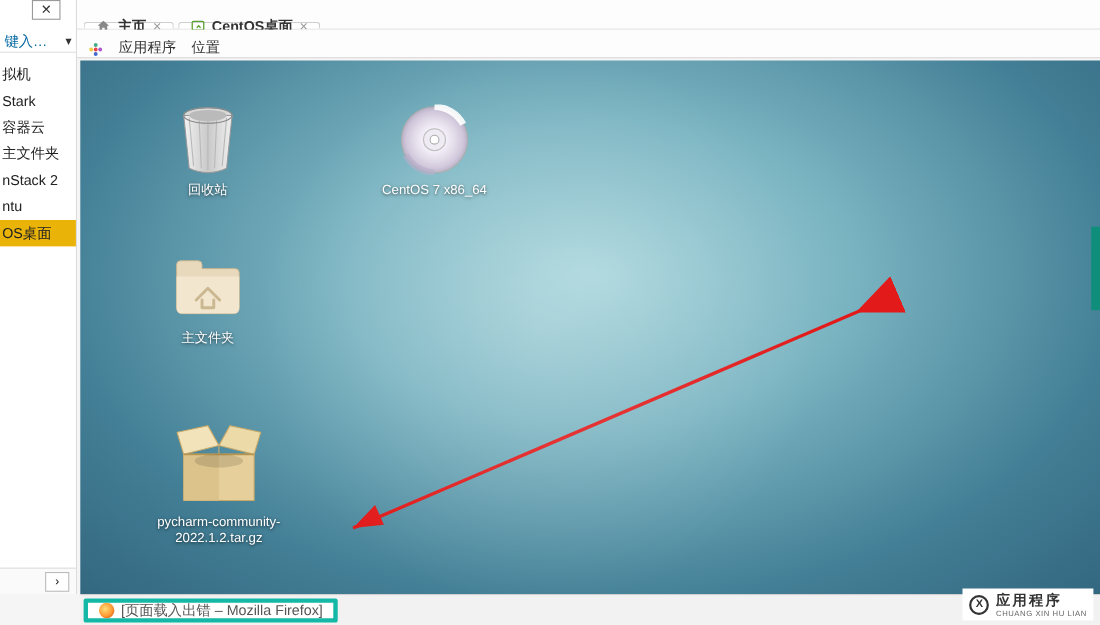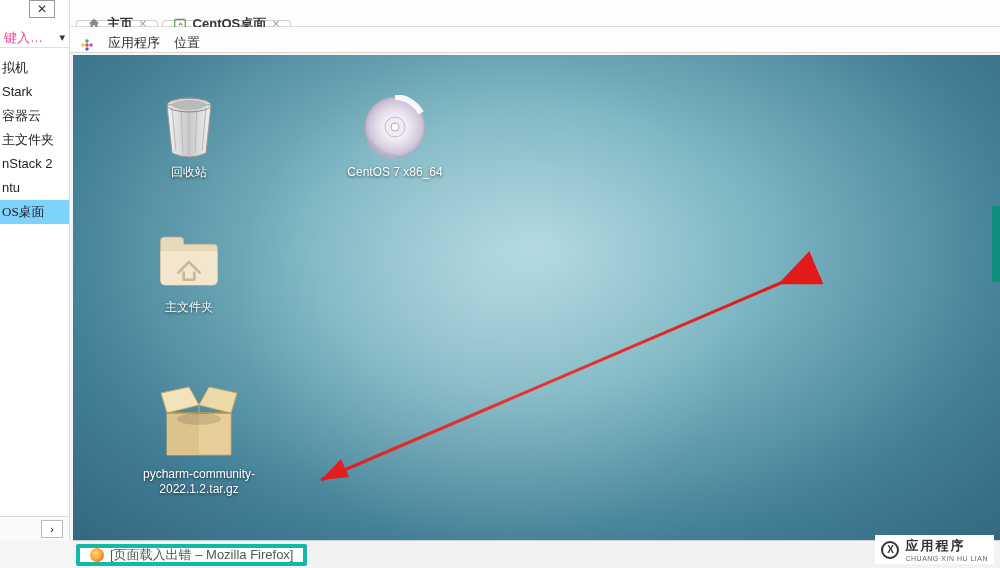--- a/index.html
+++ b/index.html
@@ -2,25 +2,25 @@
 <html><head>
 <meta charset="utf-8">
 <style>
   * { box-sizing: border-box; margin: 0; padding: 0; font-family: "Microsoft YaHei", Arial, sans-serif; font-size: 13px; }
   body { width: 1000px; height: 568px; overflow: hidden; background: #f5f5f5; position: relative; }
 
   
   .left-panel { position: absolute; left: 0; top: 0; width: 70px; height: 540px; background: #fff; border-right: 1px solid #dcdcdc; }
   .left-close { position: absolute; top: 0; right: 14px; width: 26px; height: 18px; background: #fff; border: 1px solid #999; display: flex; align-items: center; justify-content: center; font-size: 12px; color: #333; }
   .left-filter { position: absolute; top: 28px; left: 0; right: 0; height: 20px; display: flex; align-items: center; padding: 0 4px; border-bottom: 1px solid #e0e0e0; }
-  .left-filter .txt { flex: 1; overflow: hidden; white-space: nowrap; text-overflow: ellipsis; color: #ec4899; }
+  .left-filter .txt { flex: 1; overflow: hidden; white-space: nowrap; text-overflow: ellipsis; color: #0369a1; }
   .left-filter .chev { font-size: 11px; color: #333; }
   .vm-list { position: absolute; top: 56px; left: 0; right: 0; }
   .vm-item { height: 24px; line-height: 24px; padding-left: 2px; white-space: nowrap; overflow: hidden; color: #222; cursor: pointer; }
-  .vm-item.selected { background: #7dd3fc; font-family: Liberation Serif, serif; }
+  .vm-item.selected { background: #eab308; }
   .left-footer { position: absolute; bottom: 0; left: 0; right: 0; height: 24px; background: #fafafa; border-top: 1px solid #dcdcdc; display: flex; justify-content: flex-end; align-items: center; padding-right: 6px; }
   .left-footer .btn { width: 22px; height: 18px; border: 1px solid #bbb; background: #fff; display: flex; align-items: center; justify-content: center; font-size: 11px; }
 
   
   .tab-bar { position: absolute; left: 70px; top: 0; right: 0; height: 27px; background: #fdfdfd; border-bottom: 1px solid #dcdcdc; display: flex; align-items: stretch; padding-left: 6px; }
   .tab { display: flex; align-items: center; gap: 6px; padding: 0 10px; border: 1px solid #cfcfcf; border-bottom: none; background: #fff; margin-right: 4px; border-radius: 3px 3px 0 0; cursor: pointer; margin-top: 20px; }
   .tab .icon { width: 14px; height: 14px; display: inline-flex; align-items: center; justify-content: center; color: #777; }
   .tab .lbl { color: #333; font-weight: 600; }
   .tab .close { color: #999; font-size: 13px; }
 

